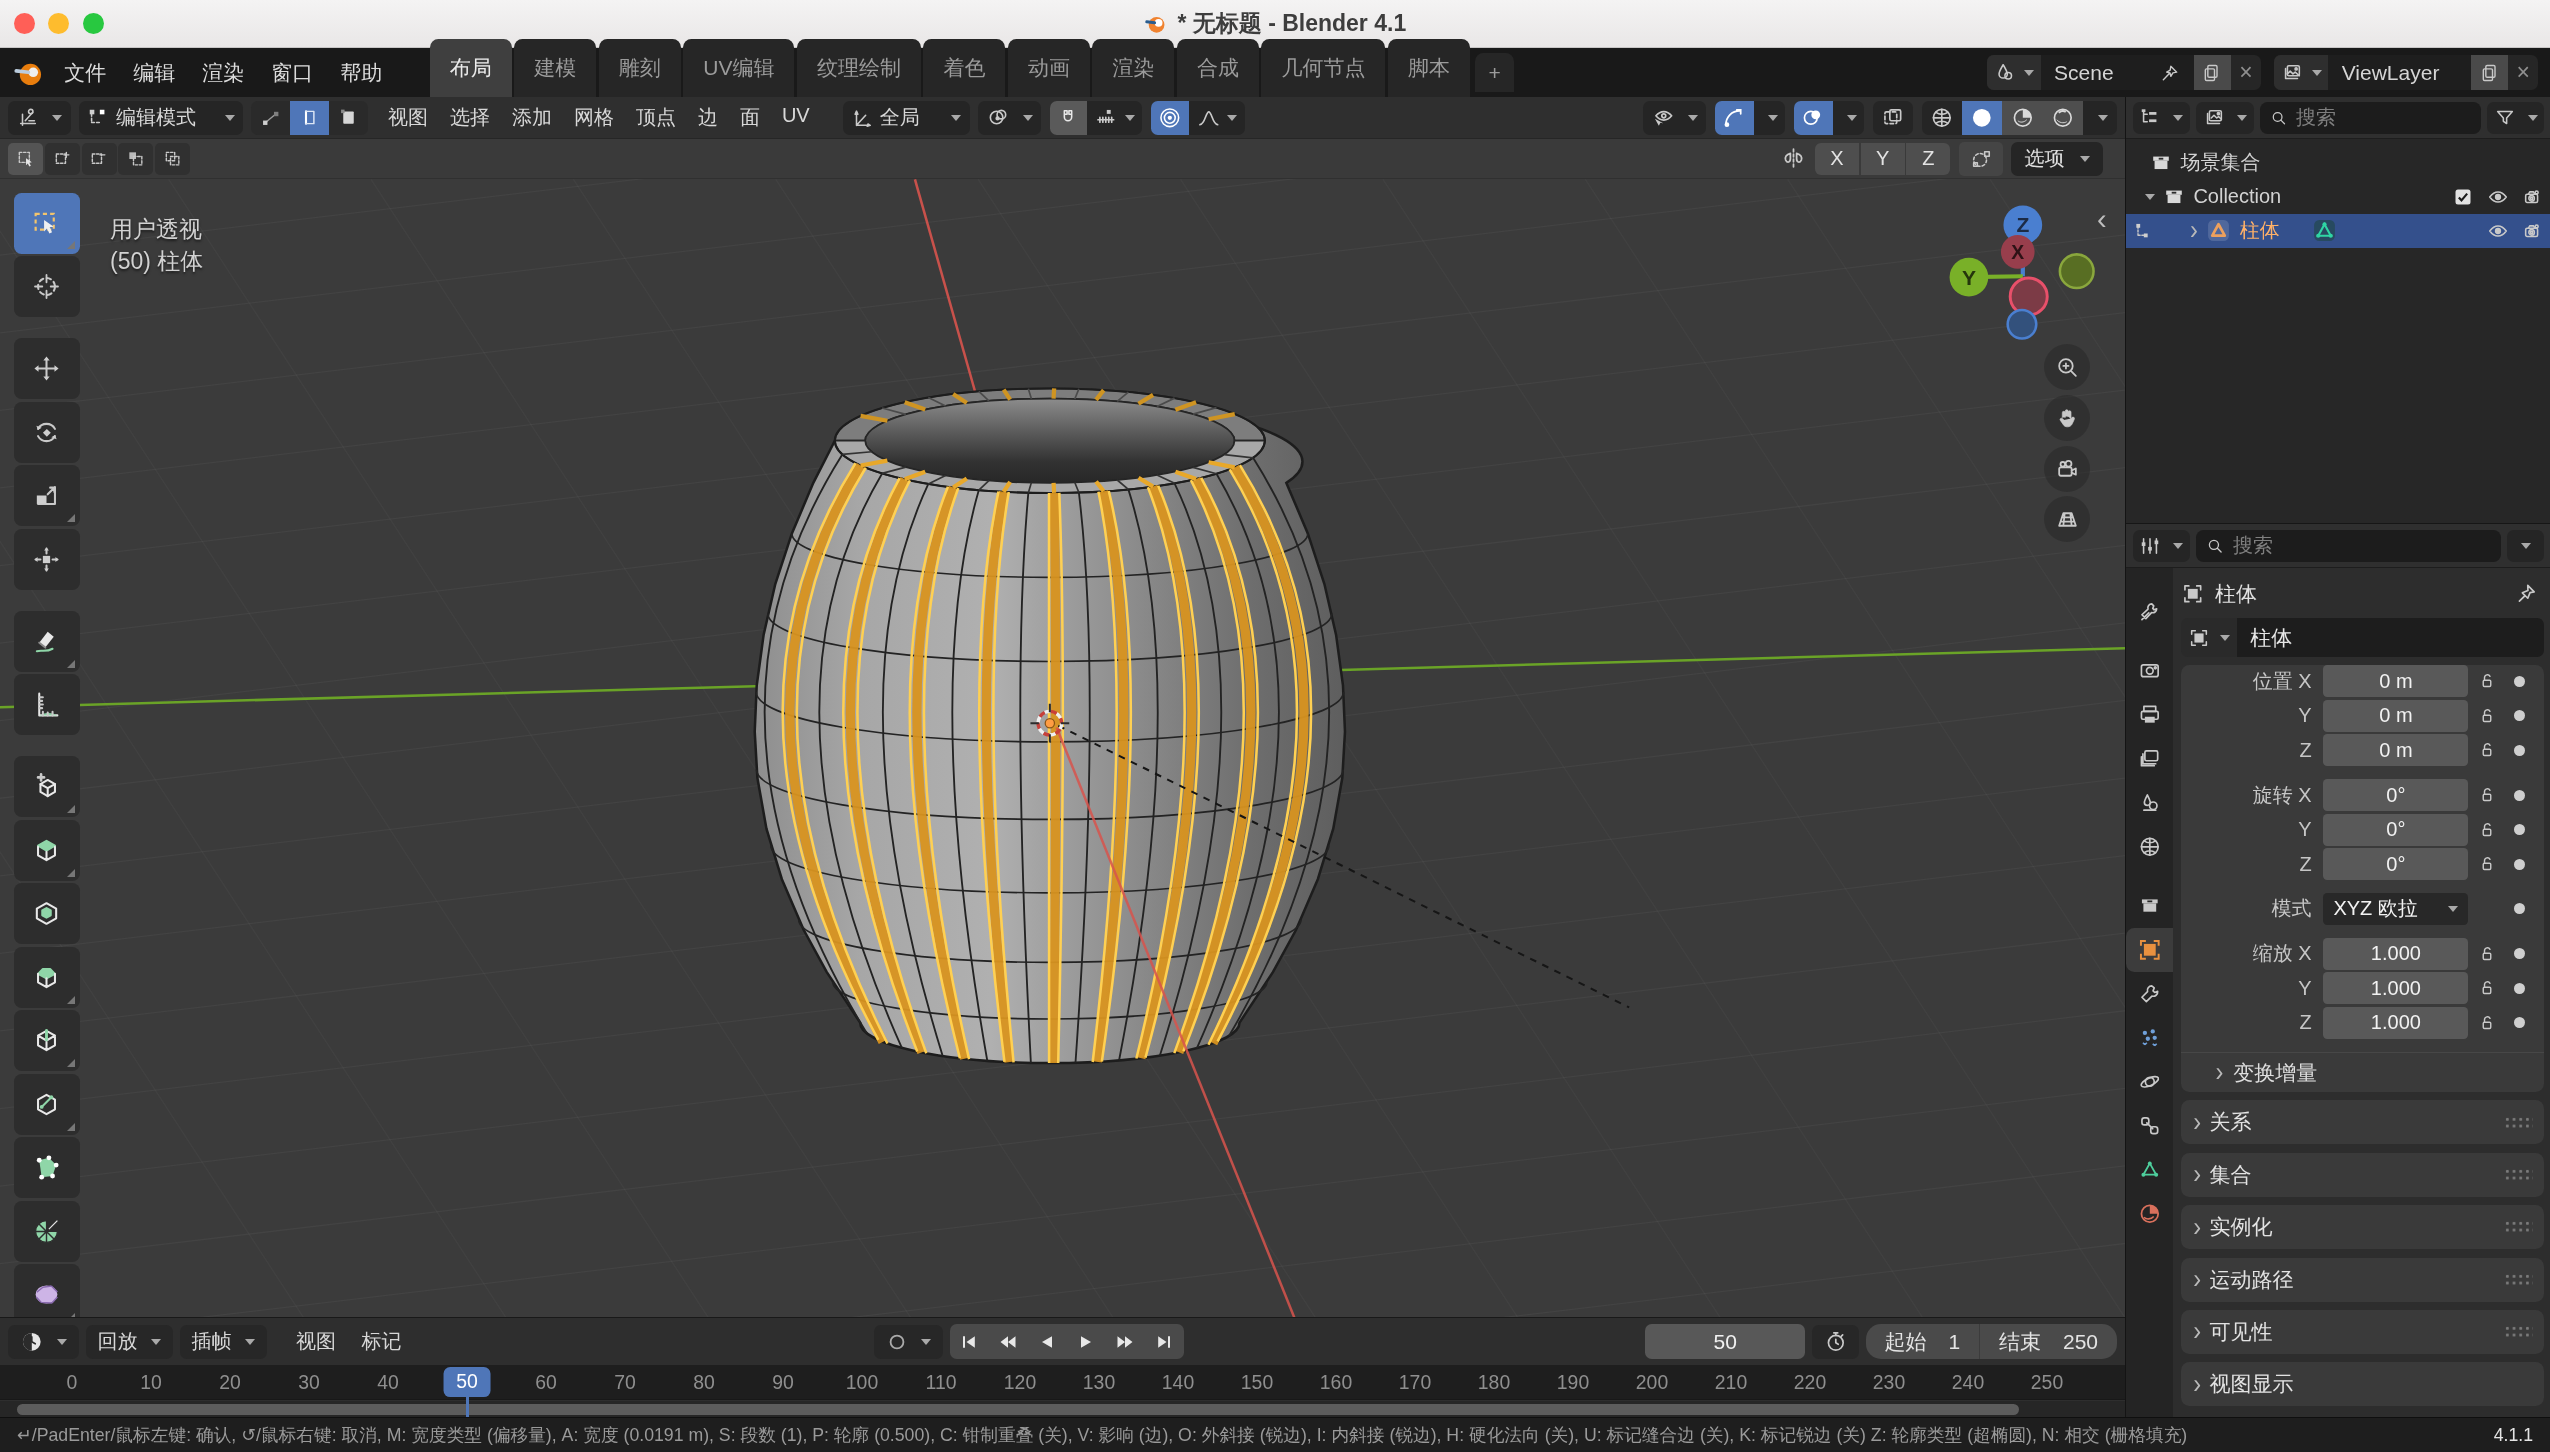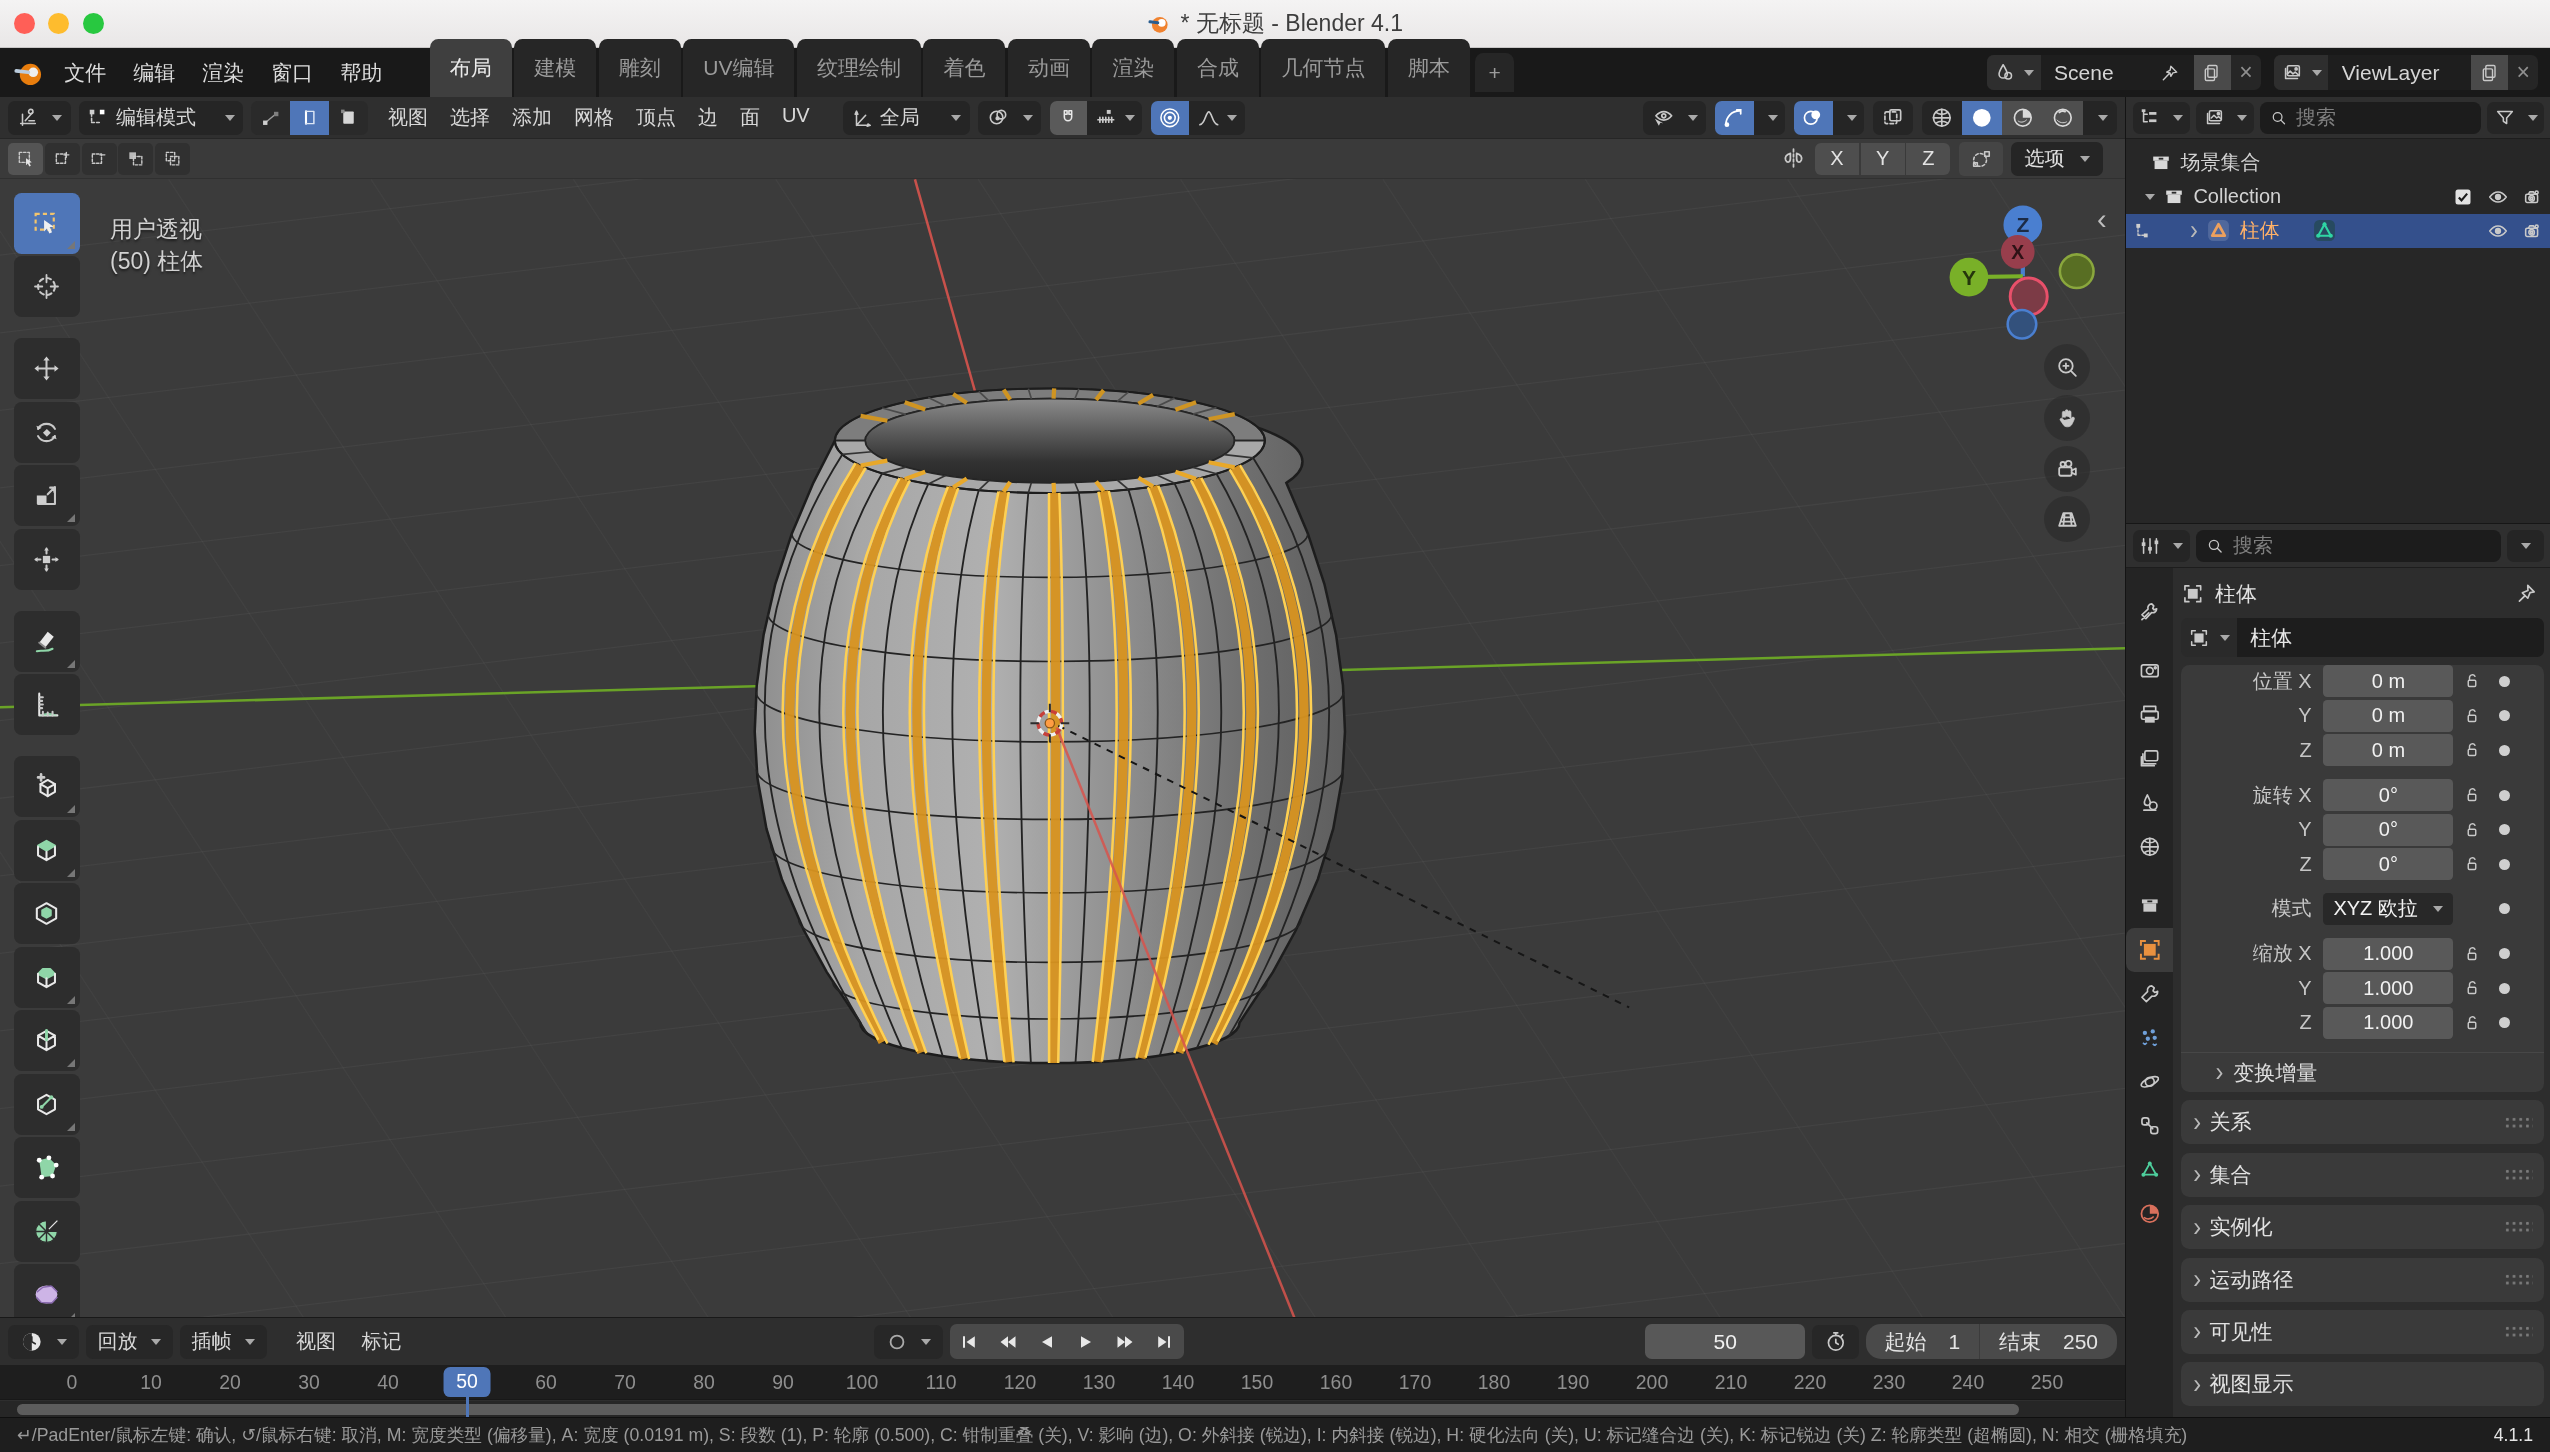--- a/index.html
+++ b/index.html
@@ -5,21 +5,21 @@
 *{margin:0;padding:0;box-sizing:border-box;font-family:"Liberation Sans","DejaVu Sans",sans-serif}
 html,body{width:2550px;height:1452px;overflow:hidden}
 body{background:#1f1f1f;color:#d6d6d6;position:relative;font-size:20px}
 .chev{display:inline-block;width:0;height:0;border-left:5.9px solid transparent;border-right:5.9px solid transparent;border-top:7.6px solid #a9a9a9;margin-left:6.7px}
 .chev.sm{border-left-width:5px;border-right-width:5px;border-top-width:6.7px}
 .grip{width:29px;height:13.5px;background:radial-gradient(circle,#8a8a8a 1.3px,transparent 1.5px);background-size:6.7px 6.7px;opacity:.8}
 .ic{stroke:#c9c9c9;fill:none;stroke-width:1.7;stroke-linecap:round;stroke-linejoin:round}
 
 #titlebar{position:absolute;left:0;top:0;width:2550px;height:48px;background:linear-gradient(#f4f3f3,#e9e7e7);border-bottom:0.8px solid #c8c6c6;display:flex;align-items:center}
 .tl{width:21px;height:21px;border-radius:50%;margin-left:13.5px}
-#titlebar .title{position:absolute;left:50%;transform:translateX(-50%);display:flex;align-items:center;gap:10px;color:#3d3d3d;font-size:23px;font-weight:normal}
+#titlebar .title{position:absolute;left:50%;transform:translateX(-50%);display:flex;align-items:center;gap:10px;color:#3d3d3d;font-size:23px;font-weight:bold}
 
 #menubar{position:absolute;left:0;top:48px;width:2550px;height:49px;background:#191919;display:flex;align-items:center;padding:0 11.8px;gap:5px}
 #menubar .menu{padding:6.7px 13.5px;color:#dcdcdc;font-size:21px;border-radius:6.7px}
 .tabs{display:flex;gap:2.5px;margin-left:29px;align-self:flex-end}
 .tab{background:#262626;color:#9b9b9b;font-size:21px;padding:15px 20px;border-radius:8.4px 8.4px 0 0}
 .tab.active{background:#3f3f3f;color:#ececec}
 #menubar .right{margin-left:auto;display:flex;gap:13.5px;align-items:center}
 .idwidget{display:flex;align-items:center;background:#262626;border-radius:6.7px;overflow:hidden;height:35px}
 .idwidget .iconbtn{background:#2e2e2e;height:100%;display:flex;align-items:center;padding:0 6.7px;gap:1.7px}
 .idwidget .idname{background:#1e1e1e;height:100%;display:flex;align-items:center;padding:0 13.5px;min-width:143px;color:#d5d5d5;font-size:21px;gap:11.8px}
@@ -105,21 +105,21 @@
 .namerow .nicon{background:#2a2a2a;display:flex;align-items:center;padding:0 6.7px;gap:3.4px}
 .namerow .nfield{flex:1;background:#1d1d1d;display:flex;align-items:center;padding:0 13.5px;color:#e8e8e8;font-size:21px}
 .panel{background:#3a3a3a;border-radius:8.4px;margin-top:8.4px}
 .panel-h{display:flex;align-items:center;height:44px;padding:0 11.8px;gap:8.4px;font-size:21px;color:#e3e3e3}
 .panel-h .grip{margin-left:auto}
 .arrow-r{display:inline-block;color:#b9b9b9;font-size:23.6px;transform:scaleY(1.15)}
 .arrow-d{display:inline-block;color:#cfcfcf;font-size:23.6px;transform:rotate(90deg) scaleY(1.15)}
 .trow{display:flex;align-items:center;height:32px;margin:0 8.4px 2.5px 0}
 .trow.gap{margin-top:12.7px}
 .tlabel{width:142px;text-align:right;padding-right:11.8px;color:#c6c6c6;font-size:20px;flex:none}
-.tfield{width:130px;height:32px;background:#595959;border-radius:4.2px;display:flex;align-items:center;justify-content:center;color:#f2f2f2;font-size:20px;flex:none}
+.tfield{width:145px;height:32px;background:#595959;border-radius:4.2px;display:flex;align-items:center;justify-content:center;color:#f2f2f2;font-size:20px;flex:none}
 .tfield.dd{background:#282828;justify-content:flex-start;padding:0 10px}
 .tfield.dd .chev{margin-left:auto}
 .lockslot{width:37px;display:flex;justify-content:center;flex:none}
 .dotslot{width:29px;display:flex;justify-content:center;flex:none}
 .dot{width:11px;height:11px;border-radius:50%;background:#cfcfcf}
 .deltarow{border-top:0.8px solid #474747;margin-top:13.5px;height:40px;display:flex;align-items:center;padding-left:34px;gap:10px;font-size:21px;color:#dedede}
 
 #statusbar{position:absolute;left:0;top:1417px;width:2550px;height:35px;background:#1e1e1e;border-top:0.8px solid #0f0f0f;display:flex;align-items:center;padding:0 17px;color:#9a9a9a;font-size:17.7px}
 #statusbar .ver{margin-left:auto;color:#e5e5e5}
 </style>

